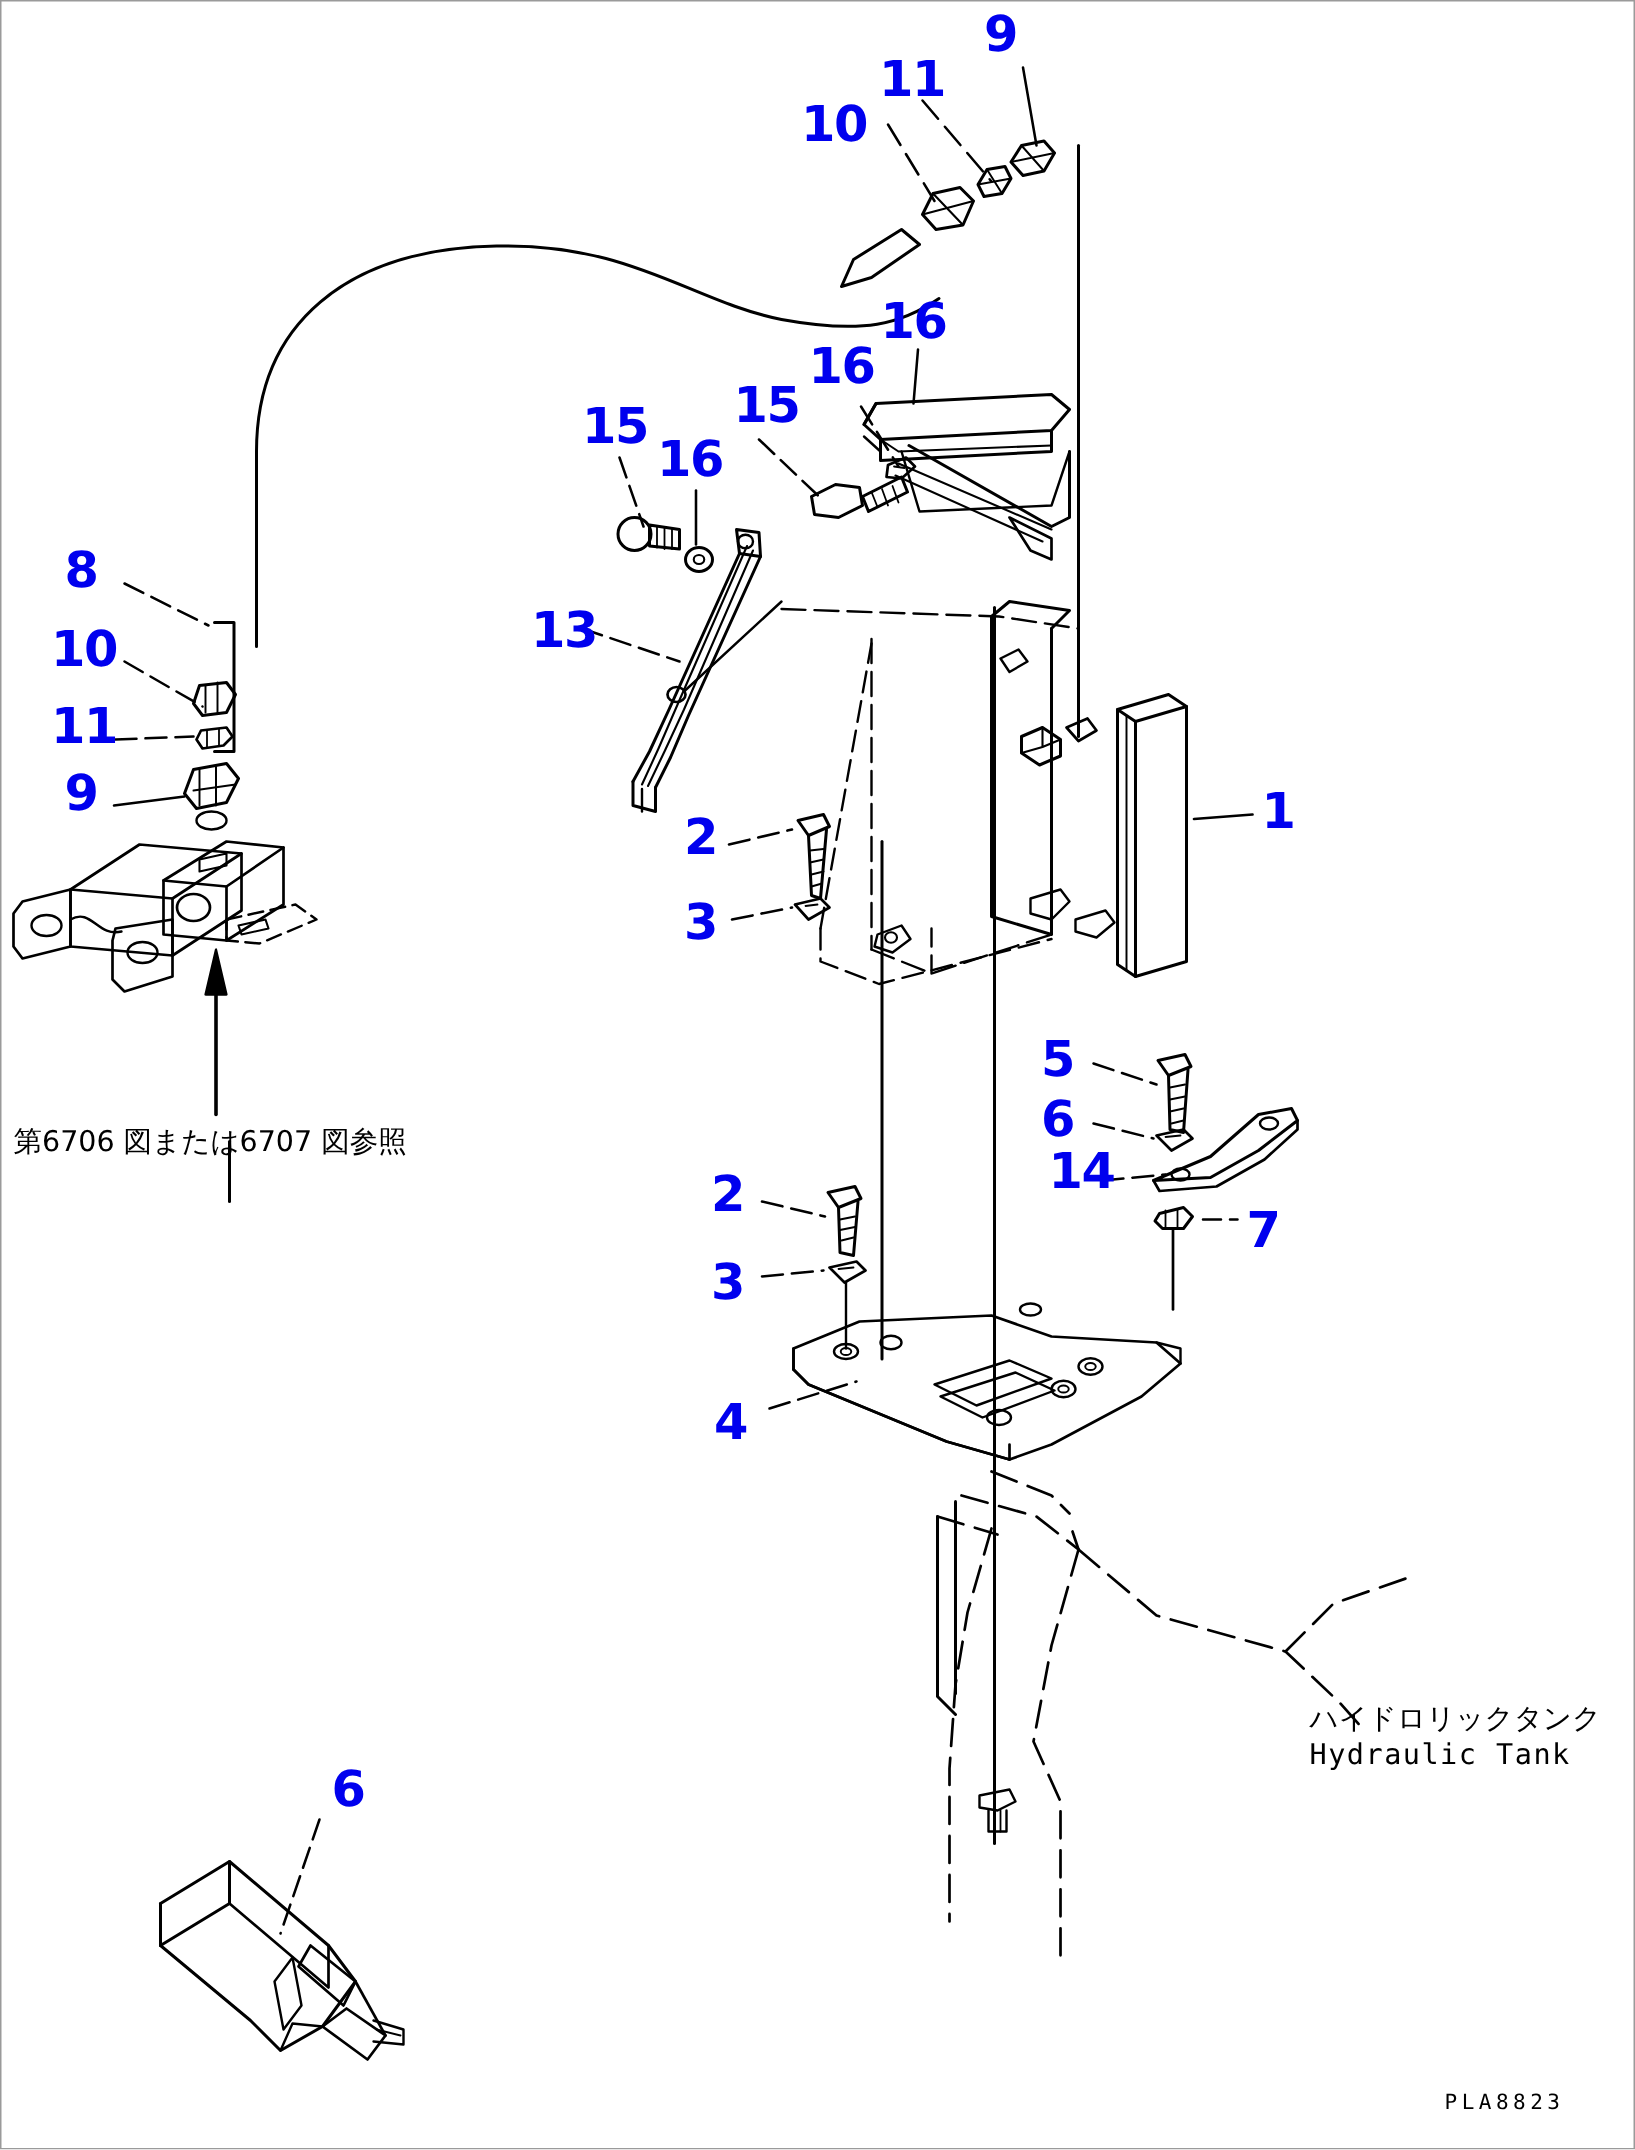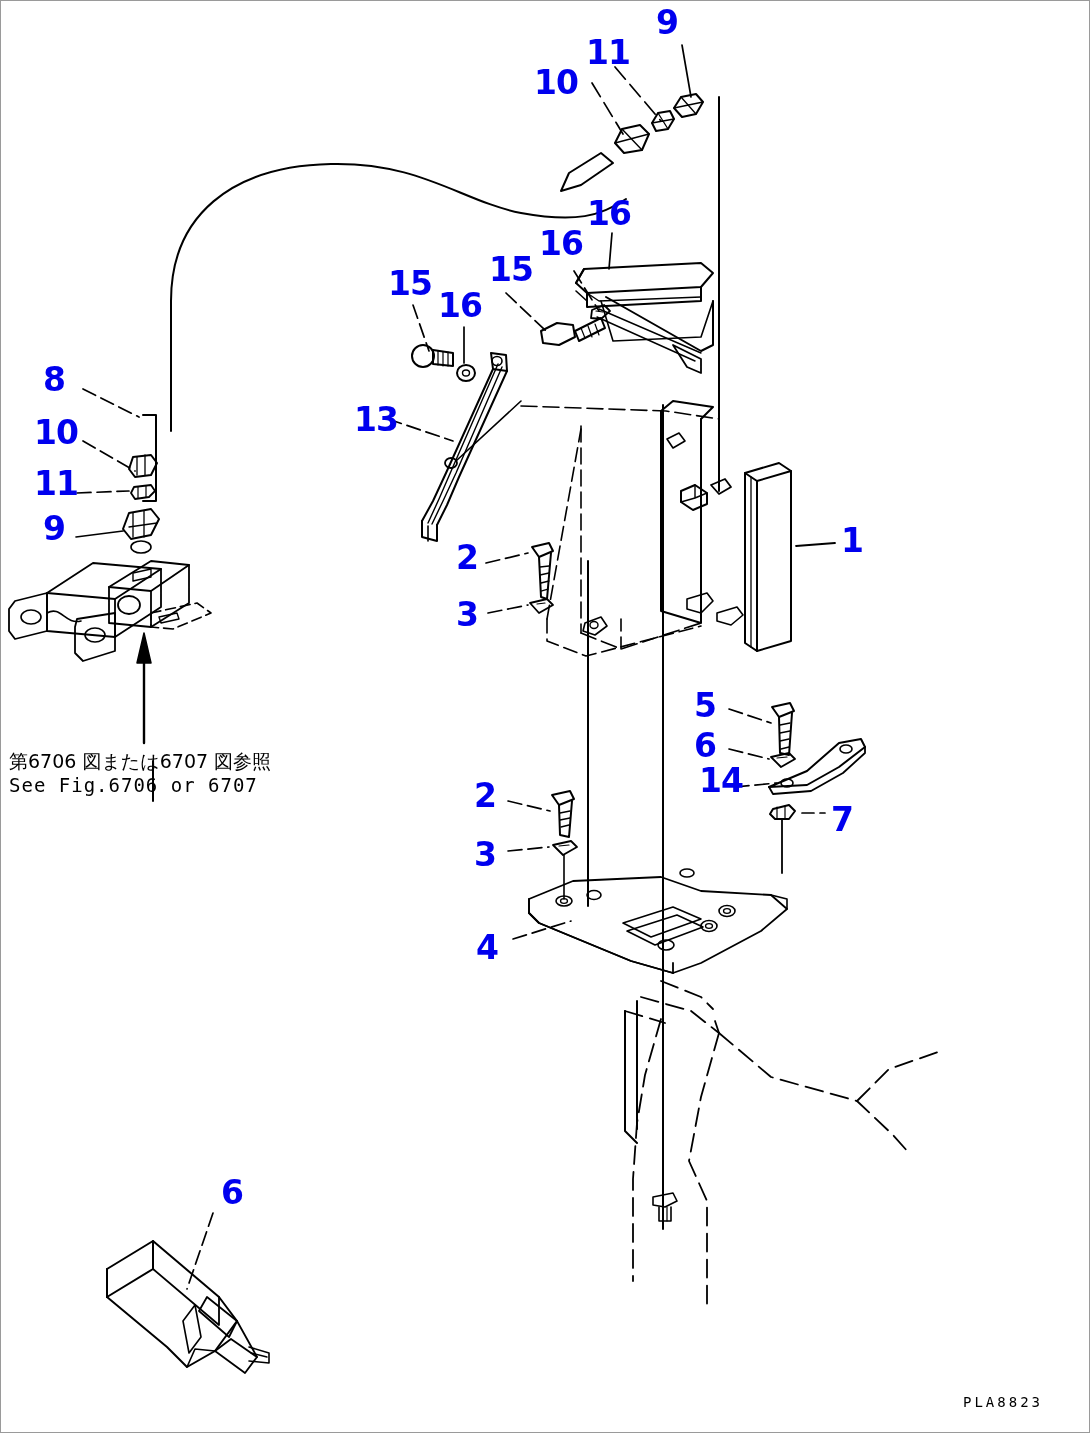--- a/index.html
+++ b/index.html
@@ -372,19 +372,22 @@
   <div class="callout" style="left:693px; top:728px;">6</div>
   <div class="callout" style="left:698px; top:763px;">14</div>
   <div class="callout" style="left:473px; top:778px;">2</div>
   <div class="callout" style="left:830px; top:802px;">7</div>
   <div class="callout" style="left:473px; top:837px;">3</div>
   <div class="callout" style="left:475px; top:930px;">4</div>
   <div class="callout" style="left:220px; top:1175px;">6</div>
 
   <div class="note" style="left:8px; top:748px;">
     <div class="jp">第6706 図または6707 図参照</div>
-    <div class="en">See Fig.6706 or 6707</div>
   </div>
 
+  <div class="note" style="left:872px; top:1133px;">
+    <div class="jp">ハイドロリックタンク</div>
+    <div class="en">Hydraulic Tank</div>
+  </div>
 
   <div class="drawing-code" style="left:962px; top:1393px;">PLA8823</div>
 
 </div>
 
 </body></html>

